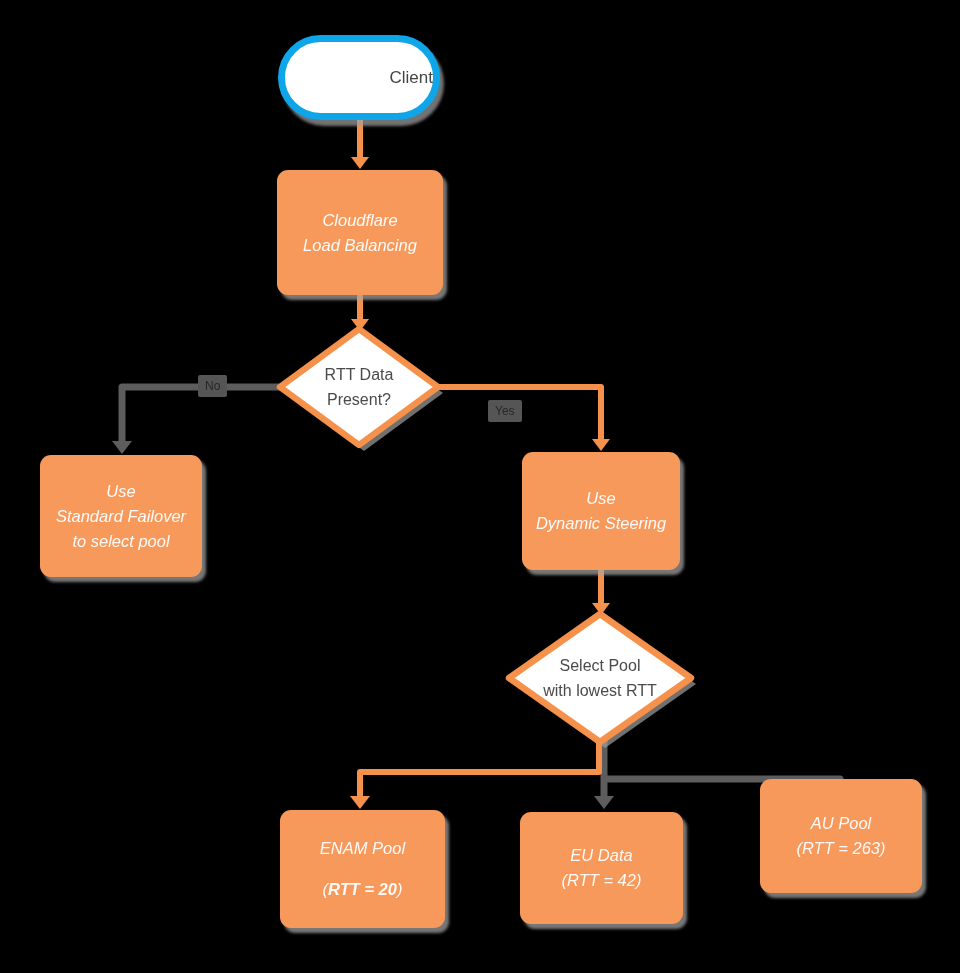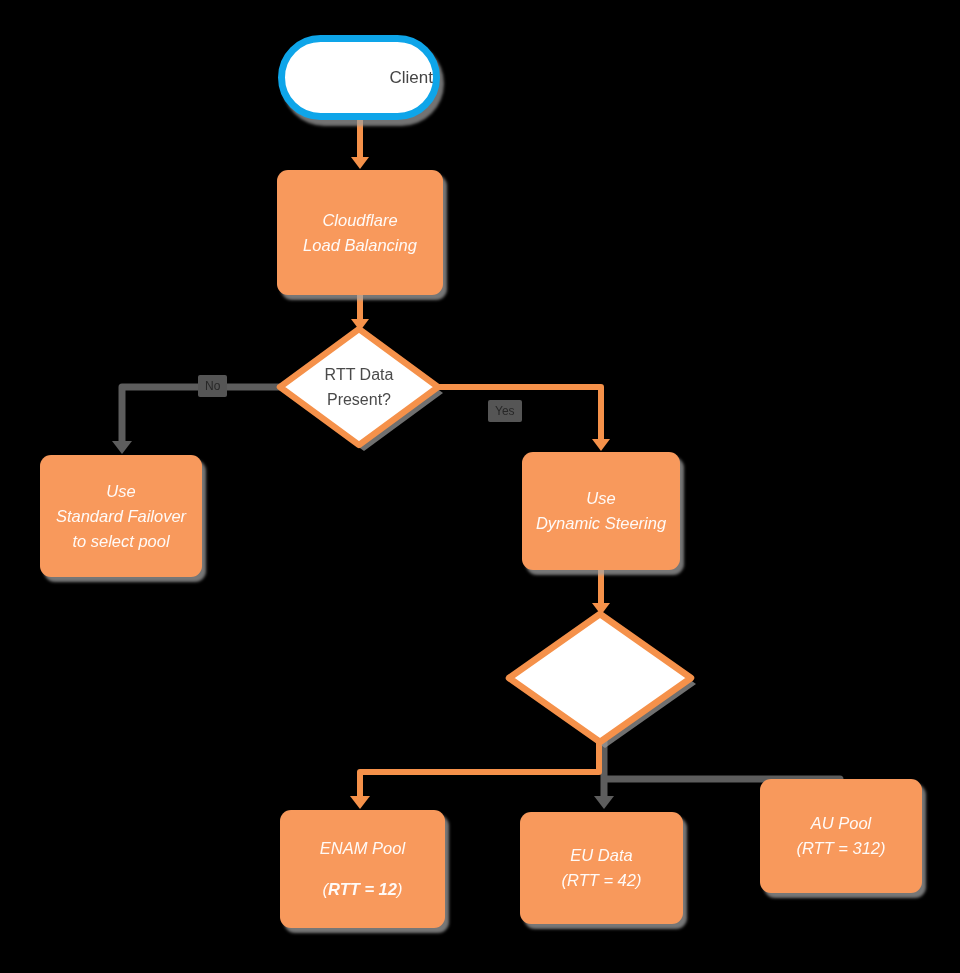--- a/index.html
+++ b/index.html
@@ -99,35 +99,39 @@
     <span>to select pool</span>
   </div>
 
   <div class="node box" id="dynamic">
     <span>Use</span>
     <span>Dynamic Steering</span>
   </div>
 
   <div class="node box" id="enam">
     <span>ENAM Pool</span>
-    <span><span>(</span><span class="bold">RTT = 12</span><span>)</span></span>
+    <span><span>(</span><span class="bold">RTT = 20</span><span>)</span></span>
   </div>
 
   <div class="node box" id="eu">
     <span>EU Data</span>
     <span>(RTT = 42)</span>
   </div>
 
   <div class="node box" id="au">
     <span>AU Pool</span>
-    <span>(RTT = 312)</span>
+    <span>(RTT = 263)</span>
   </div>
 
   <div class="diamond-label" id="diamond1-label">
     <span>RTT Data</span>
     <span>Present?</span>
   </div>
 
+  <div class="diamond-label" id="diamond2-label">
+    <span>Select Pool</span>
+    <span>with lowest RTT</span>
+  </div>
 
   <div class="edge-label" id="label-no">No</div>
   <div class="edge-label" id="label-yes">Yes</div>
 
 </div>
 
 </body></html>

